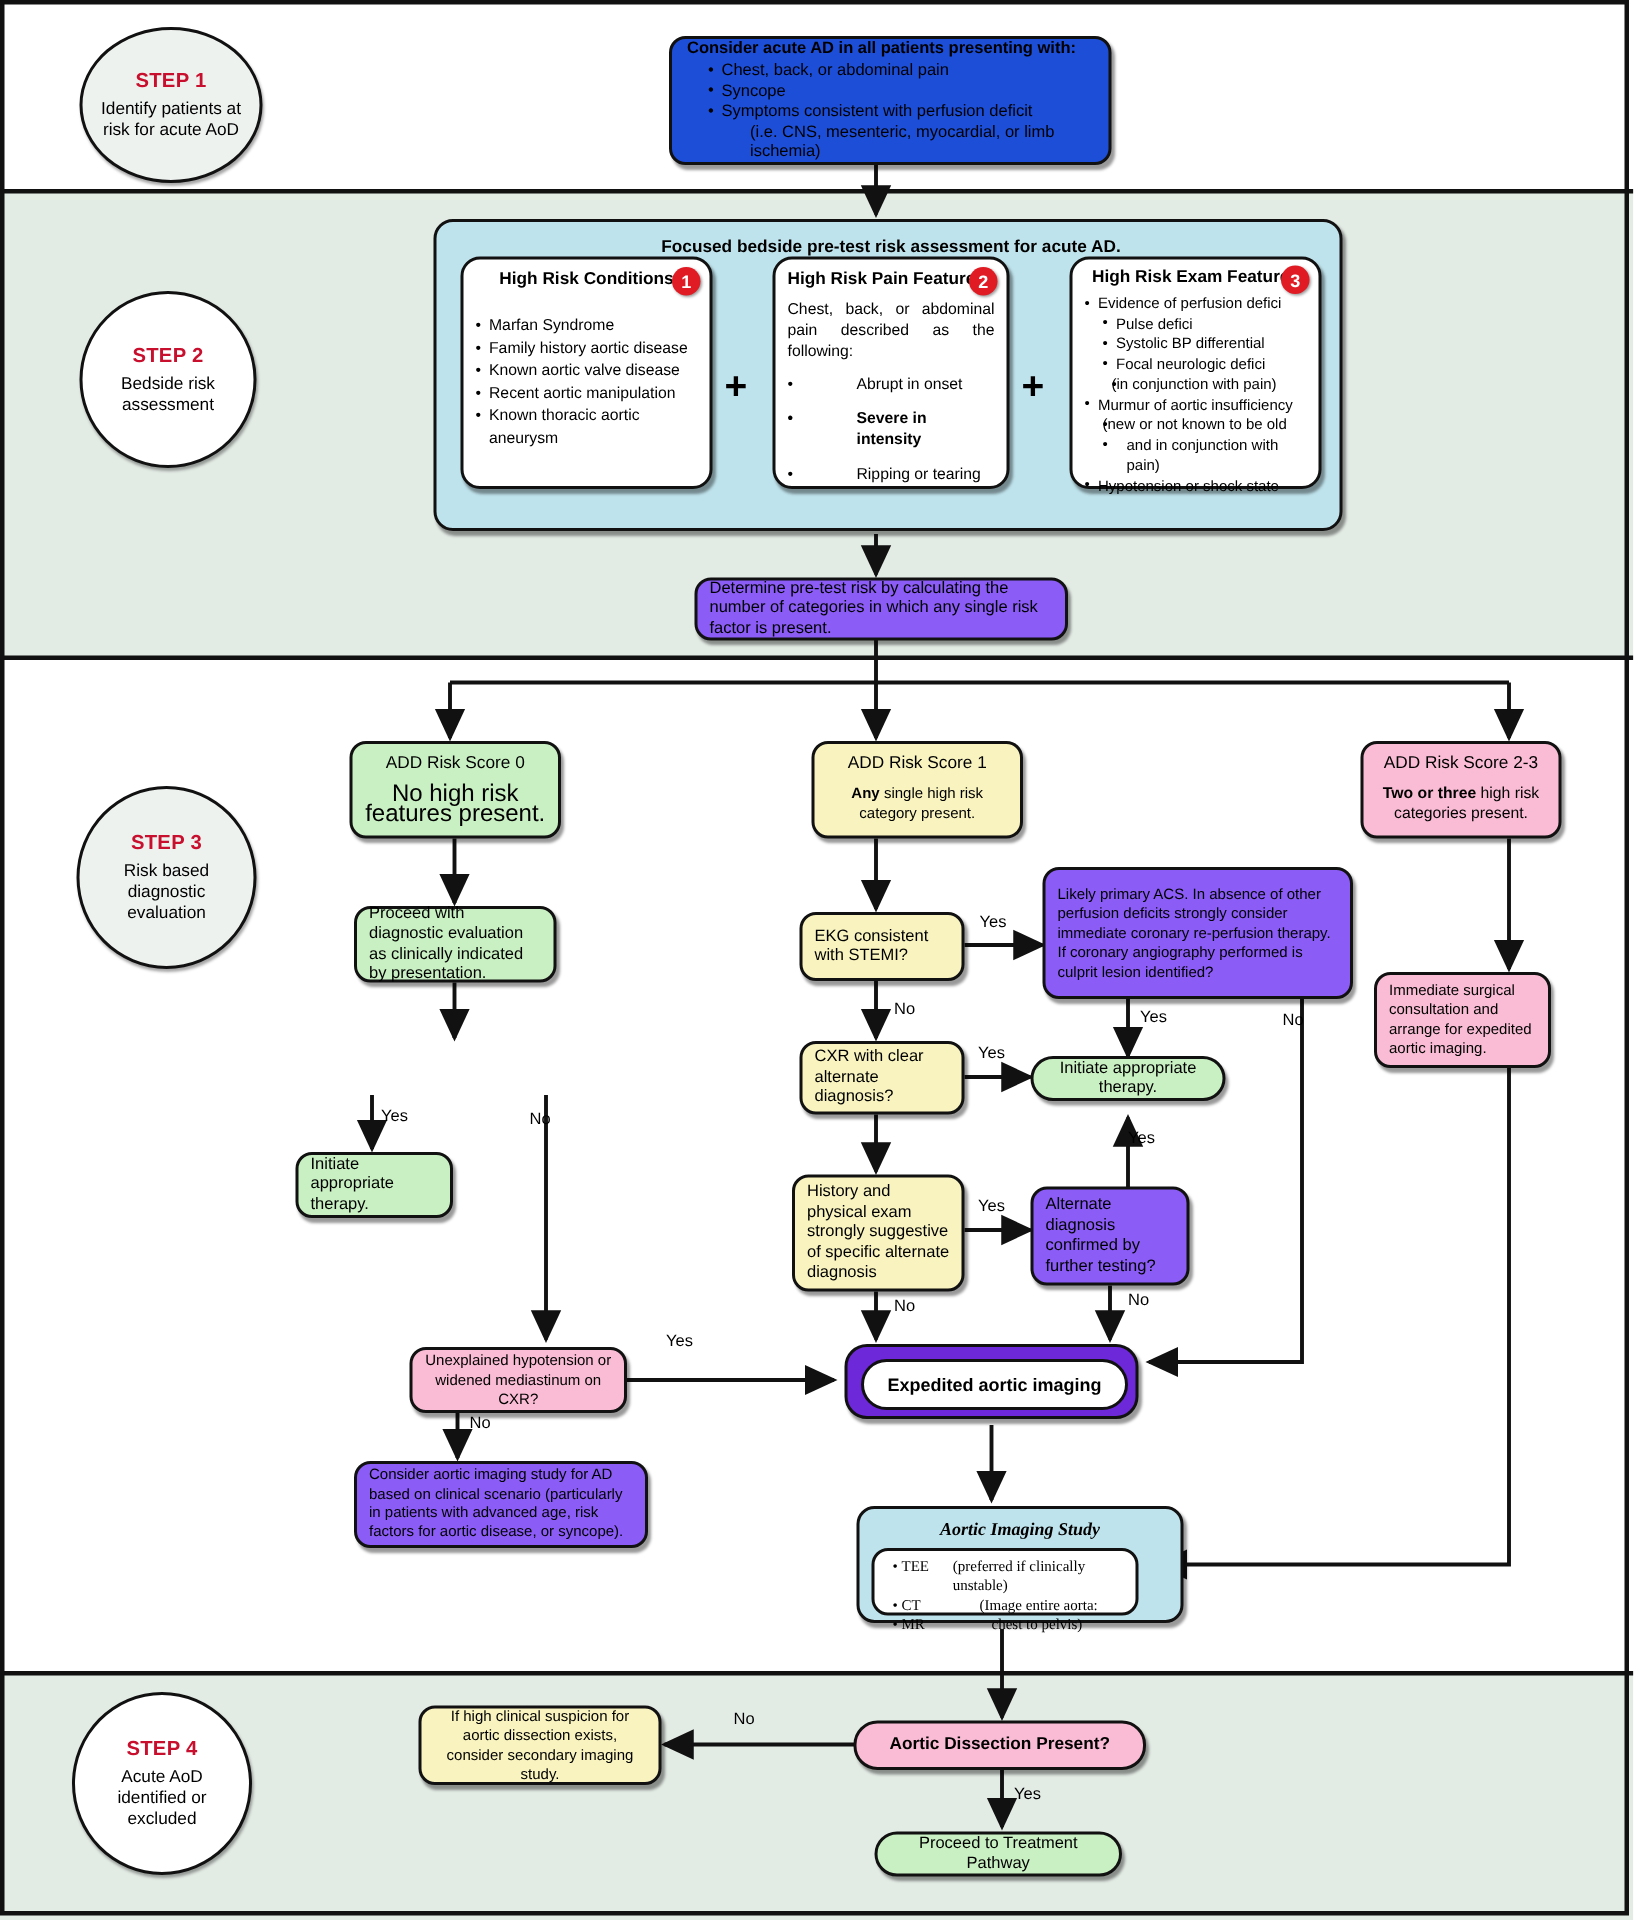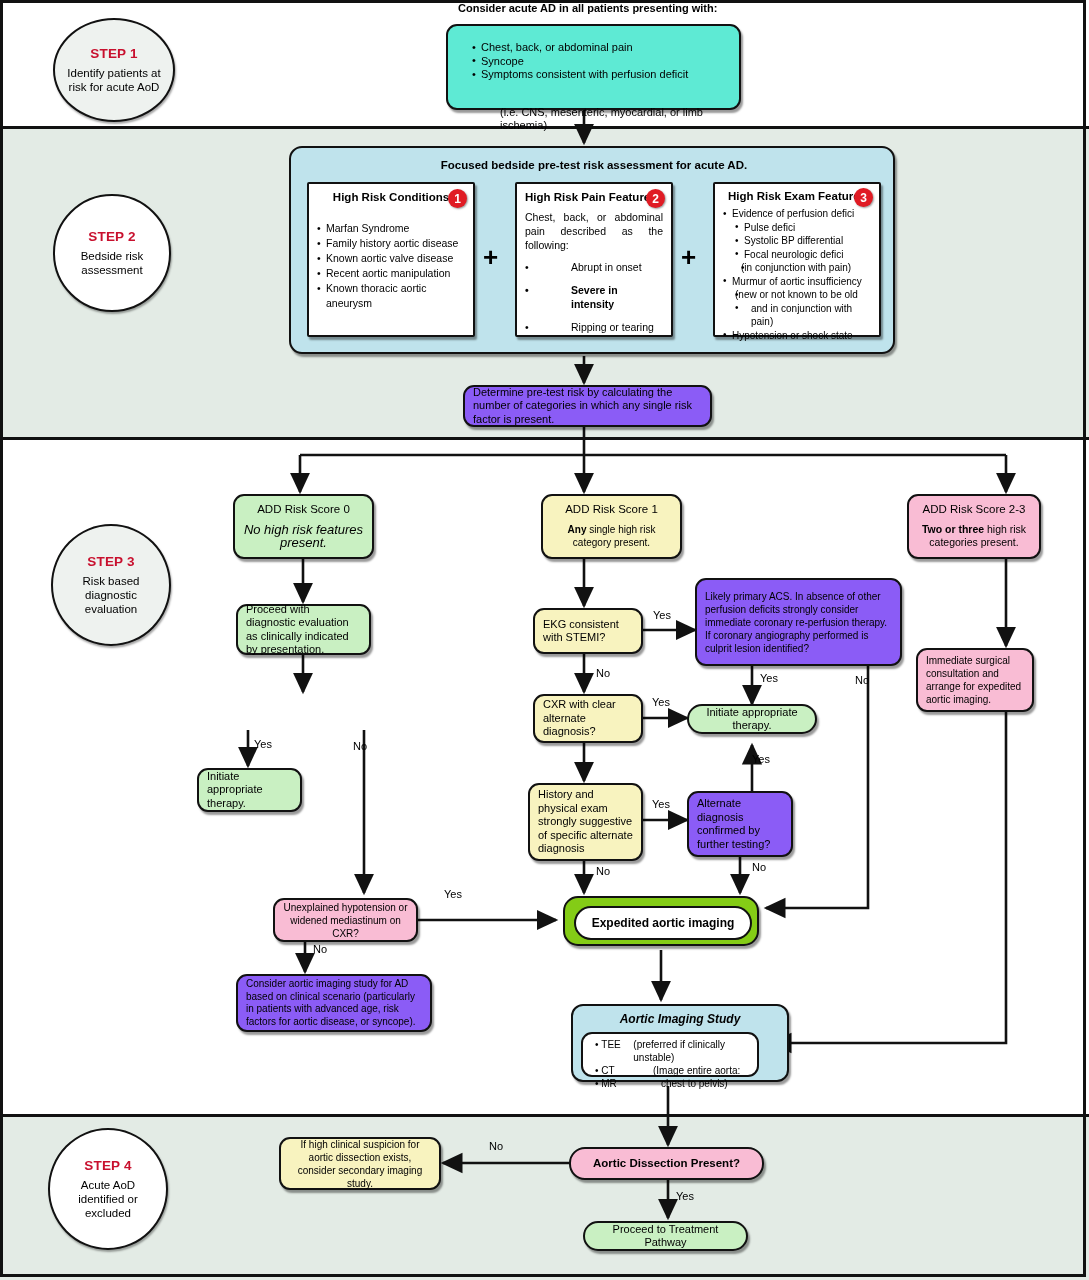--- a/index.html
+++ b/index.html
@@ -22,62 +22,62 @@
               box-shadow:1px 2px 2px rgba(0,0,0,.35);}
   .stepcircle .sh{color:#c8102e;font-weight:bold;font-size:13.5px;
                   margin-bottom:5px;letter-spacing:.2px;}
   .stepcircle .sb{font-size:11.5px;line-height:14px;padding:0 10px;}
 
   
   .node{position:absolute;box-sizing:border-box;border:2px solid #111;
         border-radius:11px;box-shadow:2px 3px 2px rgba(0,0,0,.4);
         display:flex;flex-direction:column;justify-content:center;
         font-size:11px;line-height:13.5px;padding:5px 8px;}
-  .c-blue{background:#5eead4;gap:24px;}
+  .c-blue{background:#1d4ed8;}
   .c-green{background:#c9f0c2;}
   .c-yellow{background:#f8f3bf;}
   .c-pink{background:#f9bcd4;}
   .c-pale{background:#8b5cf6;}
   .ctr{text-align:center;}
   .lft{text-align:left;}
   .b{font-weight:bold;}
 
   ul.bl{margin:0;padding:0;list-style:none;}
   ul.bl li{position:relative;padding-left:9px;}
   ul.bl li:before{content:"\2022";position:absolute;left:0;top:-0.5px;}
 
   
   #s2panel{position:absolute;left:289px;top:146px;width:606px;height:208px;
            background:#bfe3ec;border:2px solid #111;border-radius:13px;
            box-shadow:2px 3px 2px rgba(0,0,0,.4);box-sizing:border-box;}
   #s2title{position:absolute;left:0;top:11px;width:606px;text-align:center;
            font-size:11.5px;font-weight:bold;}
-  .riskbox{position:absolute;top:34px;background:#fff;border:2px solid #111;
-           border-radius:2px;box-sizing:border-box;padding:7px 8px 5px;
+  .riskbox{position:absolute;top:23px;background:#fff;border:2px solid #111;
+           border-radius:13px;box-sizing:border-box;padding:7px 8px 5px;
            box-shadow:2px 3px 2px rgba(0,0,0,.4);}
   .riskhead{font-weight:bold;font-size:11.5px;text-align:center;}
   .badge{position:absolute;width:19px;height:19px;border-radius:50%;
          background:#e01b24;color:#fff;font-weight:bold;font-size:12px;
          display:flex;align-items:center;justify-content:center;
          box-shadow:1px 1px 2px rgba(0,0,0,.4);}
   .plus{position:absolute;font-size:26px;font-weight:bold;line-height:1;}
 
   
   #expedited{position:absolute;left:563px;top:896px;width:196px;height:50px;
-             background:#84cc16;border:2.5px solid #111;border-radius:15px;
+             background:#6d28d9;border:2.5px solid #111;border-radius:15px;
              box-shadow:2px 3px 2px rgba(0,0,0,.4);box-sizing:border-box;}
   #expedited-inner{position:absolute;left:9px;top:8px;width:178px;height:34px;
                    background:#fff;border:2px solid #111;border-radius:17px;
                    display:flex;align-items:center;justify-content:center;
                    font-size:12px;font-weight:bold;box-sizing:border-box;}
 
   
   #ais{position:absolute;left:571px;top:1004px;width:218px;height:78px;
        background:#bfe3ec;border:2px solid #111;border-radius:12px;
-       box-shadow:2px 3px 2px rgba(0,0,0,.4);box-sizing:border-box;}
+       box-shadow:2px 3px 2px rgba(0,0,0,.4);box-sizing:border-box;font-family:Liberation Serif, serif;}
   #ais-title{text-align:center;font-weight:bold;font-style:italic;
              font-size:12px;margin-top:6px;}
   #ais-inner{position:absolute;left:8px;top:26px;width:178px;height:45px;
              background:#fff;border:2px solid #111;border-radius:11px;
              box-sizing:border-box;padding:4px 0 0 12px;font-size:10px;
              line-height:13px;}
   #ais-inner .row{display:flex;}
   #ais-inner .k{width:42px;}
 
   .lbl{position:absolute;font-size:11px;}
@@ -217,21 +217,21 @@
       </ul>
     </div>
   </div>
 
   <div class="node c-pale lft" style="left:463px;top:385px;width:249px;height:42px;">
     <div>Determine pre-test risk by calculating the number of categories in which any single risk factor is present.</div>
   </div>
 
   <div class="node c-green ctr" style="left:233px;top:494px;width:141px;height:65px;">
     <div style="font-size:11.5px;">ADD Risk Score 0</div>
-    <div style="margin-top:6px;font-size:13px;font-style:italic;">No high risk features present.</div>
+    <div style="margin-top:6px;font-size:16px;">No high risk features present.</div>
   </div>
 
   <div class="node c-yellow ctr" style="left:541px;top:494px;width:141px;height:65px;">
     <div style="font-size:11.5px;">ADD Risk Score 1</div>
     <div style="margin-top:6px;font-size:10px;">
       <span class="b">Any</span><span> single high risk category present.</span>
     </div>
   </div>
 
   <div class="node c-pink ctr" style="left:907px;top:494px;width:134px;height:65px;">

